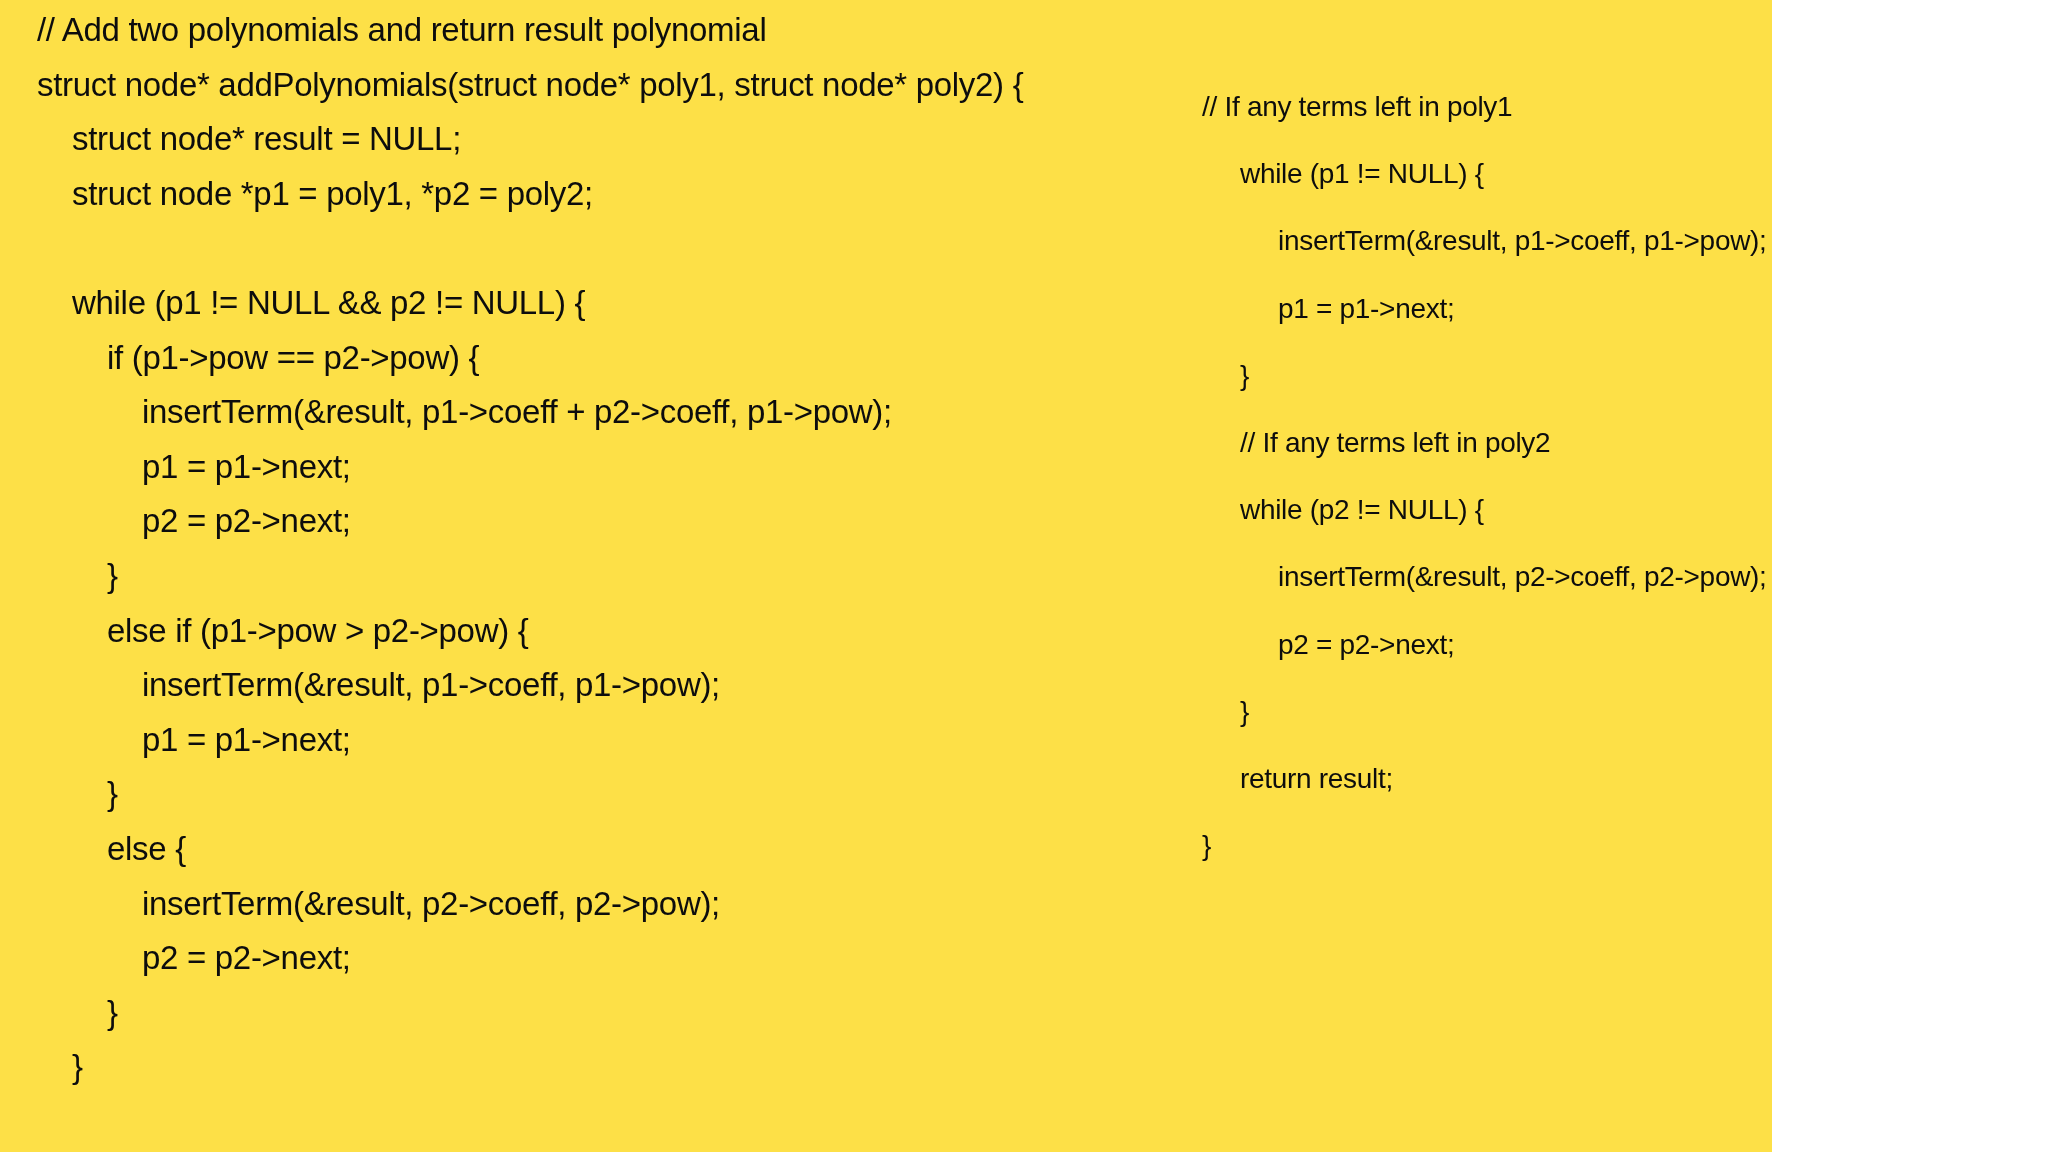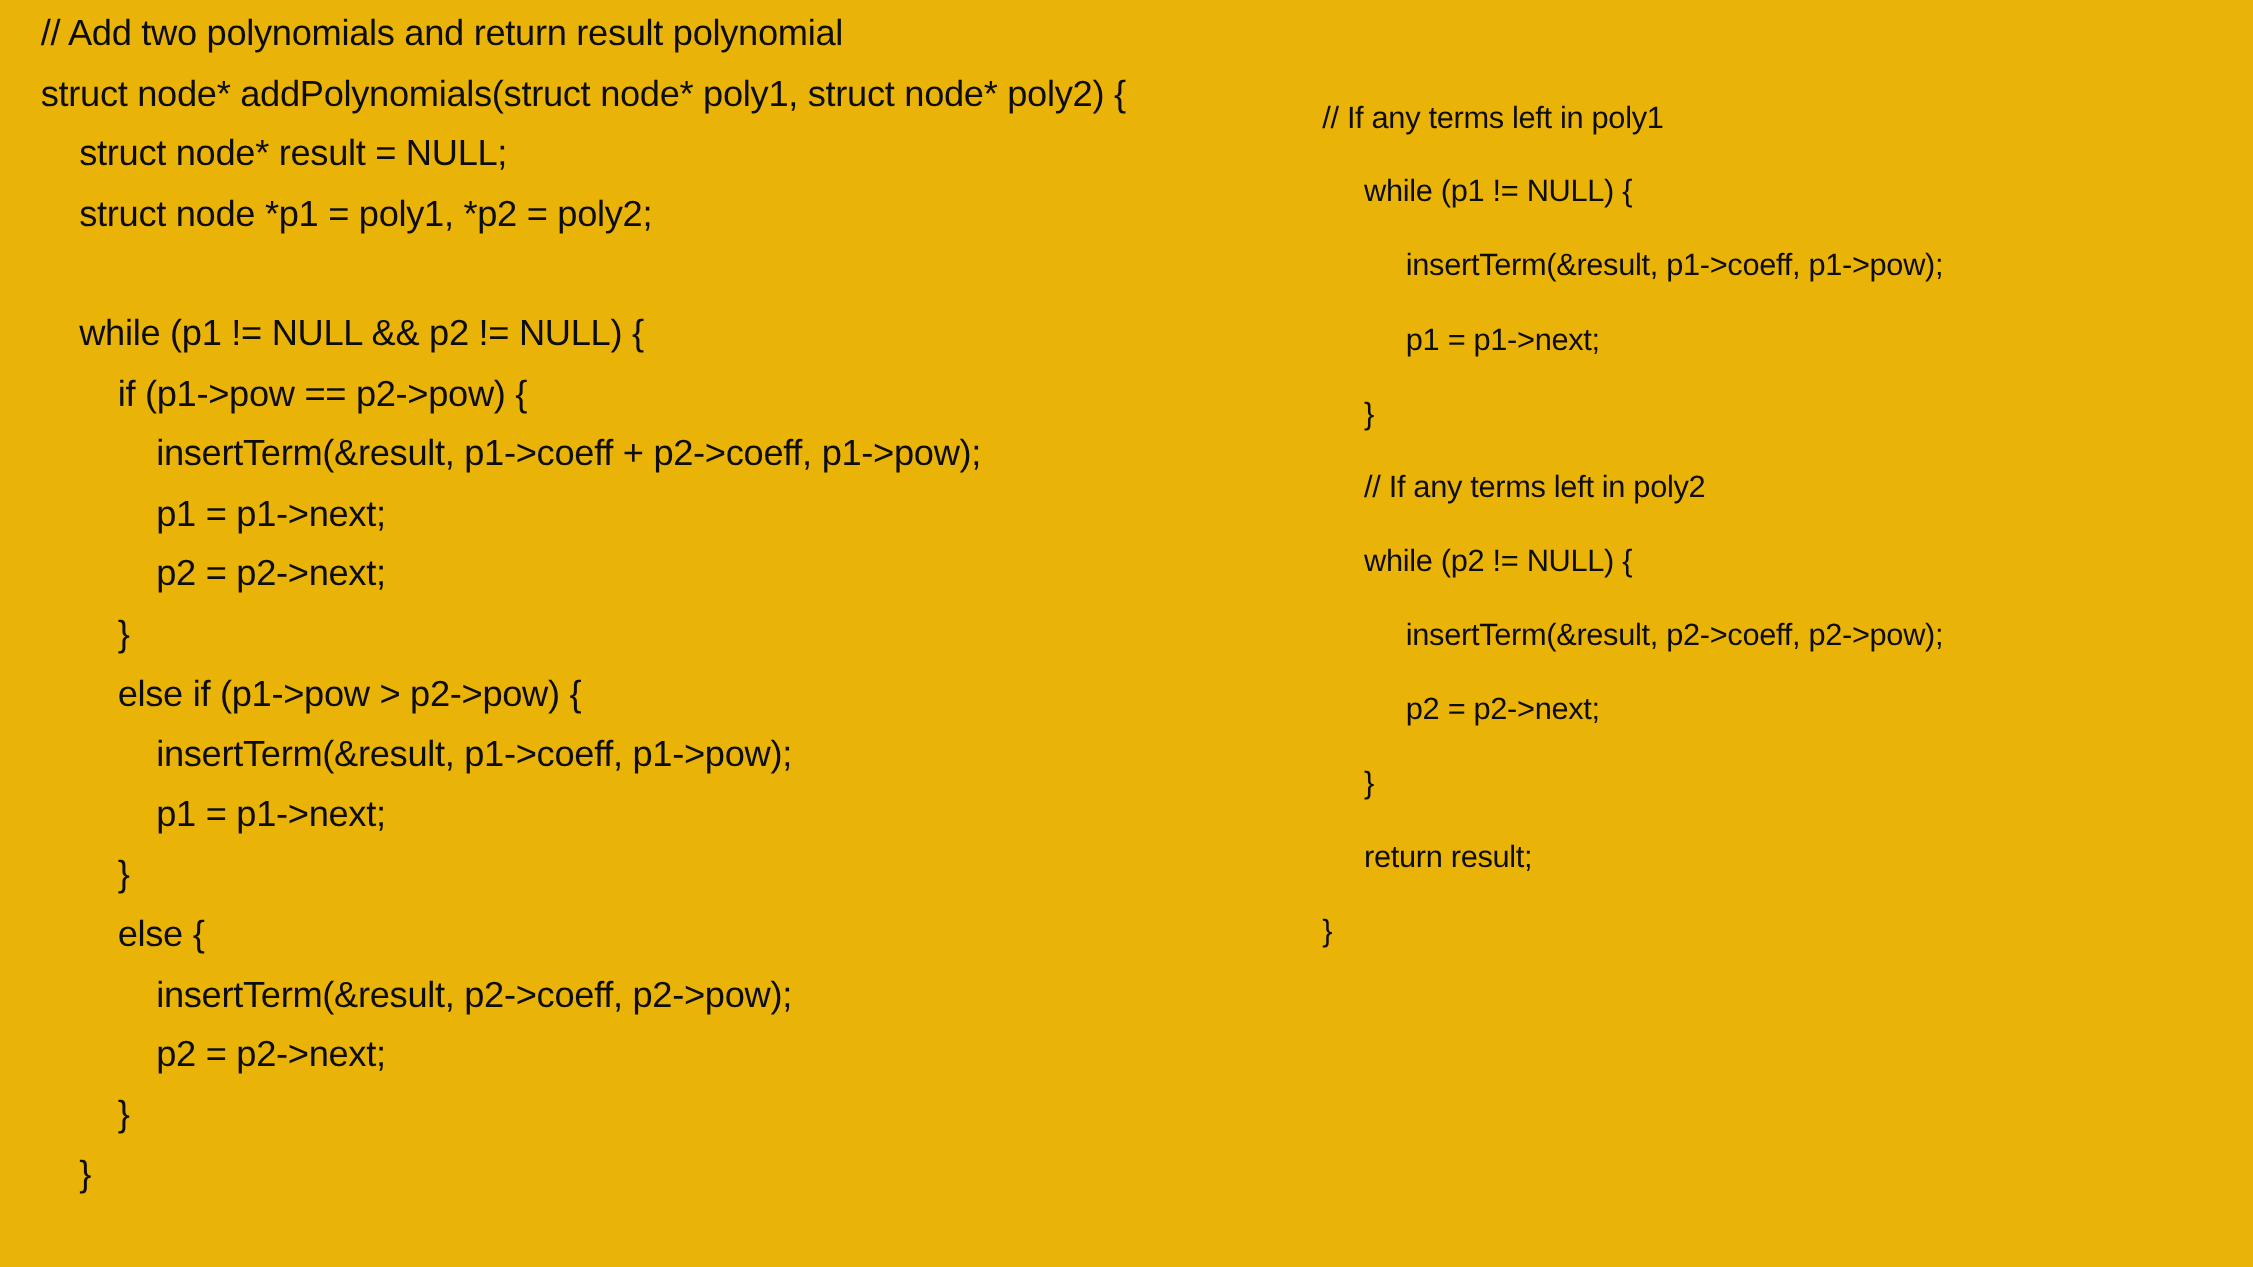--- a/index.html
+++ b/index.html
@@ -8,24 +8,24 @@
   }
   body {
     width: 2048px;
     height: 1152px;
     background: #ffffff;
     font-family: "Liberation Sans", sans-serif;
     color: #0d0d0d;
   }
   .canvas {
     position: relative;
-    width: 2048px;
+    width: 1772px;
     height: 1152px;
     overflow: hidden;
-    background: #eab308;
+    background: #fde047;
   }
   .code-col {
     position: absolute;
     white-space: pre;
     letter-spacing: -0.3px;
   }
   .code-col.left {
     left: 37px;
     top: 3px;
     font-size: 33px;

